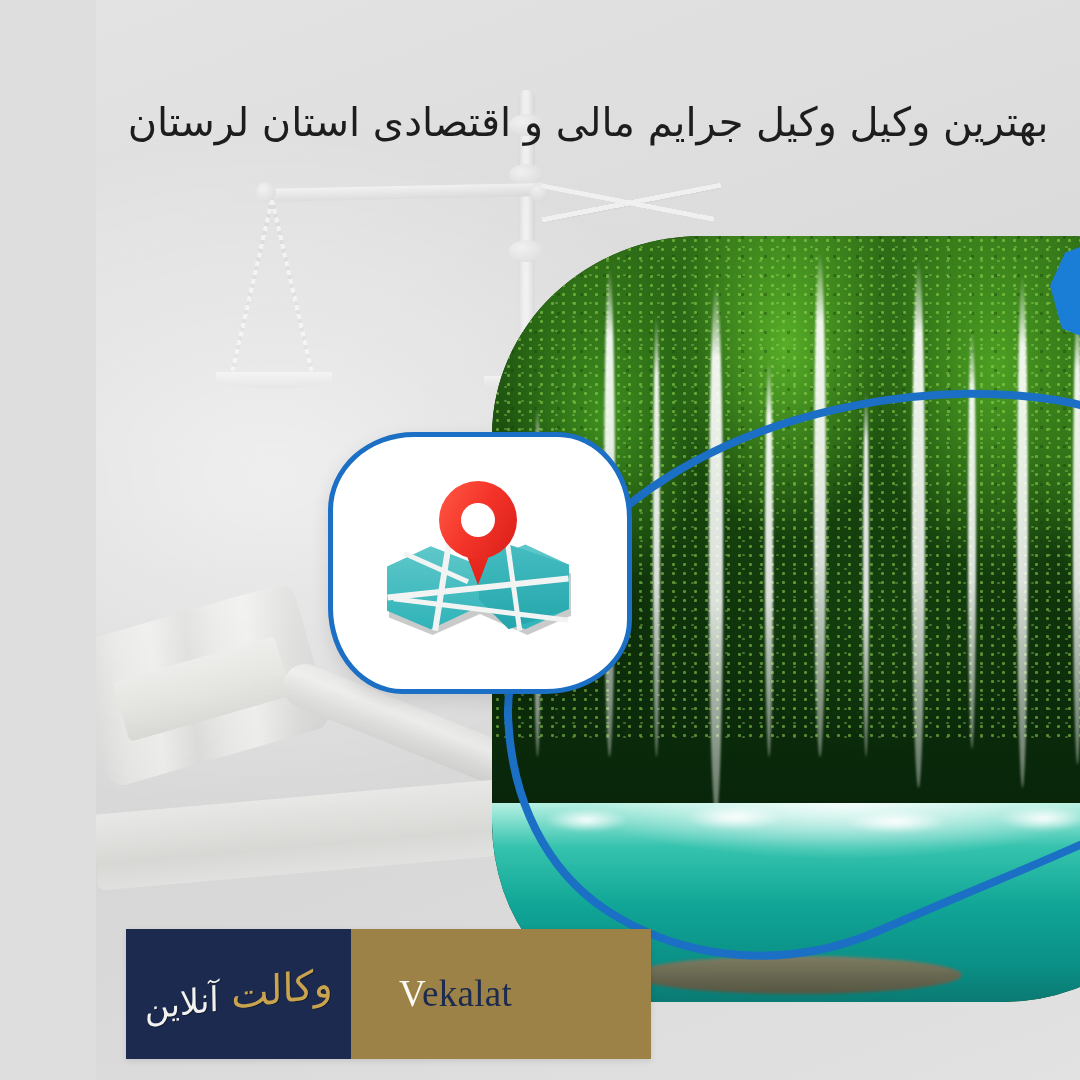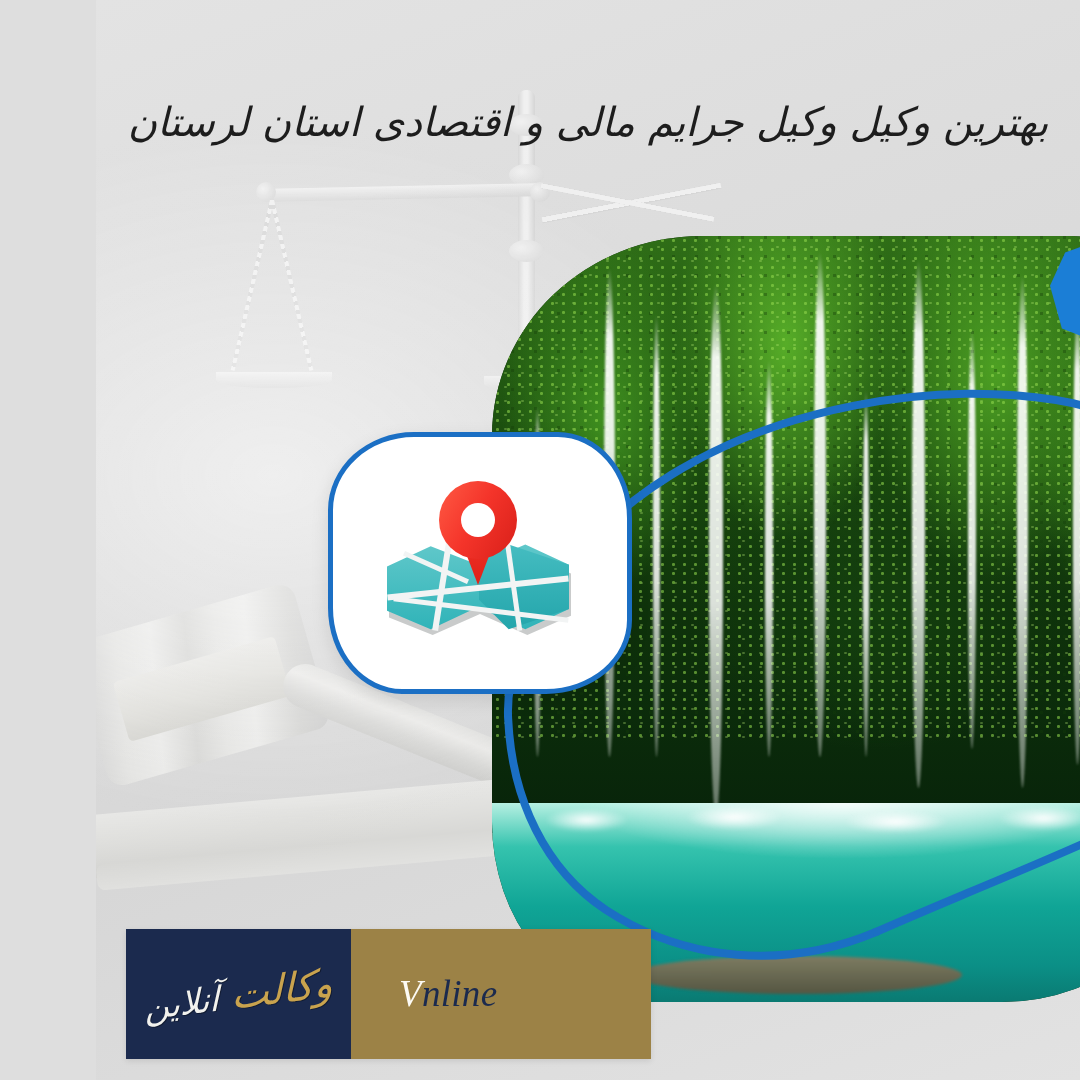--- a/index.html
+++ b/index.html
@@ -6,21 +6,20 @@
   html,body{margin:0;padding:0;}
   body{
     width:1080px;height:1080px;overflow:hidden;
     font-family:"DejaVu Sans","Liberation Sans",sans-serif;
     background:#dedede;
   }
   .canvas{
     position:relative;width:984px;height:1080px;overflow:hidden;
     background:
       linear-gradient(160deg,#e3e3e3 0%,#dcdcdc 35%,#d7d7d7 62%,#e2e2e2 100%);
-    font-style: italic;
   }
 
   
   .bg-legal{position:absolute;inset:0;overflow:hidden;}
 
   
   .scales{position:absolute;left:130px;top:90px;width:430px;height:620px;opacity:.55;}
   .scales .post{position:absolute;left:292px;top:0;width:17px;height:600px;
     background:linear-gradient(90deg,#d2d2d2,#fdfdfd 35%,#ffffff 55%,#cccccc);border-radius:8px;}
   .scales .knob{position:absolute;left:283px;width:35px;height:22px;border-radius:50%;
@@ -304,17 +303,17 @@
   </div>
 
   <div class="logo">
     <div class="logo-fa">
       <div class="calli">
         <span>وکالت</span>
         <span class="w2">آنلاین</span>
       </div>
     </div>
     <div class="logo-en">
-      <div class="l1"><span class="cap">V</span><span>nline</span></div>
+      <div class="l1"><span class="cap">V</span><span>ekalat</span></div>
     </div>
   </div>
 
 </div>
 
 </body></html>

